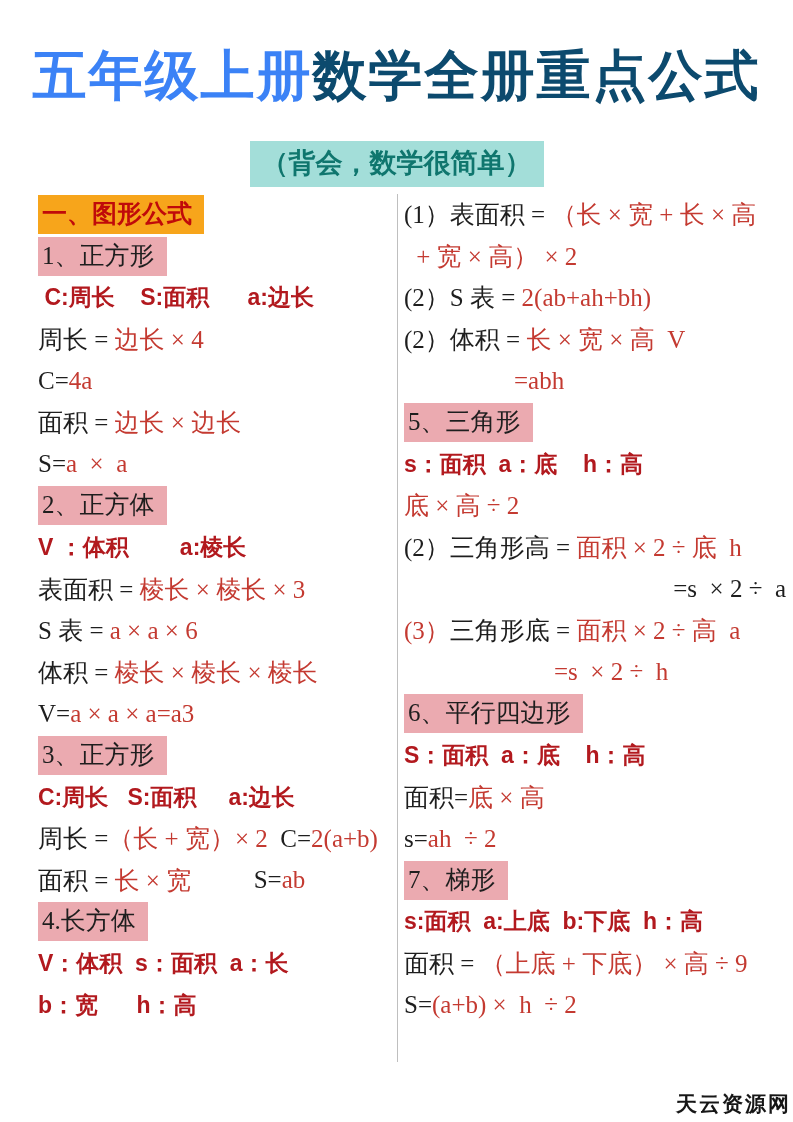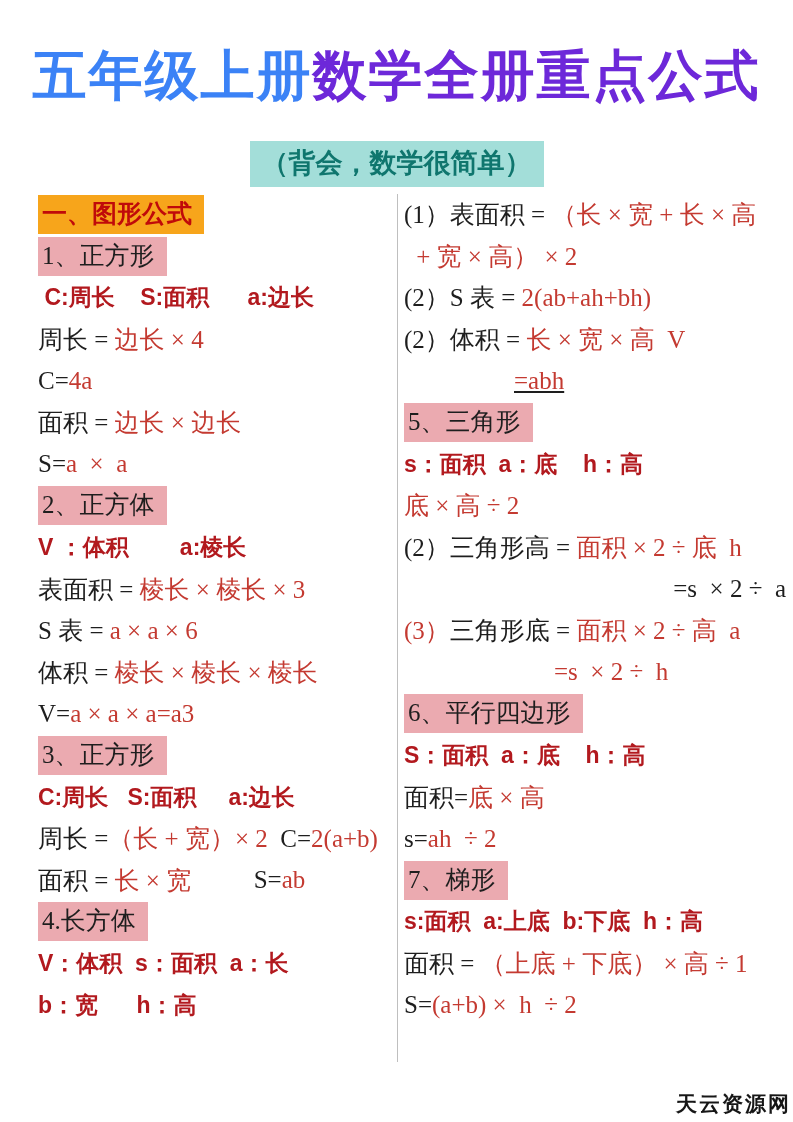--- a/index.html
+++ b/index.html
@@ -13,21 +13,21 @@
   
   .title-wrap{
     position:absolute;top:40px;left:0;width:793px;
     text-align:center;
     font-weight:900;
     font-size:54px;
     letter-spacing:2px;
     white-space:nowrap;
   }
   .title-black{color:#3b82f6;}
-  .title-red{color:#6d28d9;}
+  .title-red{color:#0c4a6e;}
   
   .subtitle{
     position:absolute;top:141px;left:50%;
     transform:translateX(-50%);
     background:#a3ded9;
     color:#0f766e;
     font-weight:bold;
     font-size:27px;
     padding:4px 12px 6px 12px;
     white-space:nowrap;
@@ -108,33 +108,33 @@
       <div class="line"><span class="c-black">面积 = </span><span class="c-red">长 × 宽</span><span class="c-black">          S=</span><span class="c-red">ab</span></div>
       <div class="line"><span class="hl hl-pink"><span class="c-black">4.长方体</span></span></div>
       <div class="line vars"><span class="c-dred">V：体积  s：面积  a：长</span></div>
       <div class="line vars"><span class="c-dred">b：宽      h：高</span></div>
     </div>
   <div class="col" id="col-right">
       <div class="line"><span class="c-black">(1）表面积 = </span><span class="c-red">（长 × 宽 + 长 × 高</span></div>
       <div class="line" style="padding-left: 6px;"><span class="c-red"> + 宽 × 高） × 2</span></div>
       <div class="line"><span class="c-black">(2）S 表 = </span><span class="c-red">2(ab+ah+bh)</span></div>
       <div class="line"><span class="c-black">(2）体积 = </span><span class="c-red">长 × 宽 × 高  V</span></div>
-      <div class="line" style="padding-left: 110px; text-decoration: underline;"><span class="c-red">=abh</span></div>
+      <div class="line" style="padding-left: 110px;"><span class="c-red">=abh</span></div>
       <div class="line"><span class="hl hl-pink"><span class="c-black">5、三角形</span></span></div>
       <div class="line vars"><span class="c-dred">s：面积  a：底    h：高</span></div>
       <div class="line"><span class="c-red">底 × 高 ÷ 2</span></div>
       <div class="line"><span class="c-black">(2）三角形高 = </span><span class="c-red">面积 × 2 ÷ 底  h</span></div>
       <div class="line" style="padding-left: 150px; justify-content: flex-end;"><span class="c-black">=s  × 2 ÷  a</span></div>
       <div class="line"><span class="c-red">(3）</span><span class="c-black">三角形底 = </span><span class="c-red">面积 × 2 ÷ 高  a</span></div>
       <div class="line" style="padding-left: 150px;"><span class="c-red">=s  × 2 ÷  h</span></div>
       <div class="line"><span class="hl hl-pink"><span class="c-black">6、平行四边形</span></span></div>
       <div class="line vars"><span class="c-dred">S：面积  a：底    h：高</span></div>
       <div class="line"><span class="c-black">面积=</span><span class="c-red">底 × 高</span></div>
       <div class="line"><span class="c-black">s=</span><span class="c-red">ah  ÷ 2</span></div>
       <div class="line"><span class="hl hl-pink"><span class="c-black">7、梯形</span></span></div>
       <div class="line vars"><span class="c-dred">s:面积  a:上底  b:下底  h：高</span></div>
-      <div class="line"><span class="c-black">面积 = </span><span class="c-red">（上底 + 下底） × 高 ÷ 1</span></div>
+      <div class="line"><span class="c-black">面积 = </span><span class="c-red">（上底 + 下底） × 高 ÷ 9</span></div>
       <div class="line"><span class="c-black">S=</span><span class="c-red">(a+b) ×  h  ÷ 2</span></div>
     </div>
 
   <div class="watermark">天云资源网</div>
 
 </div>
 
 </body></html>

